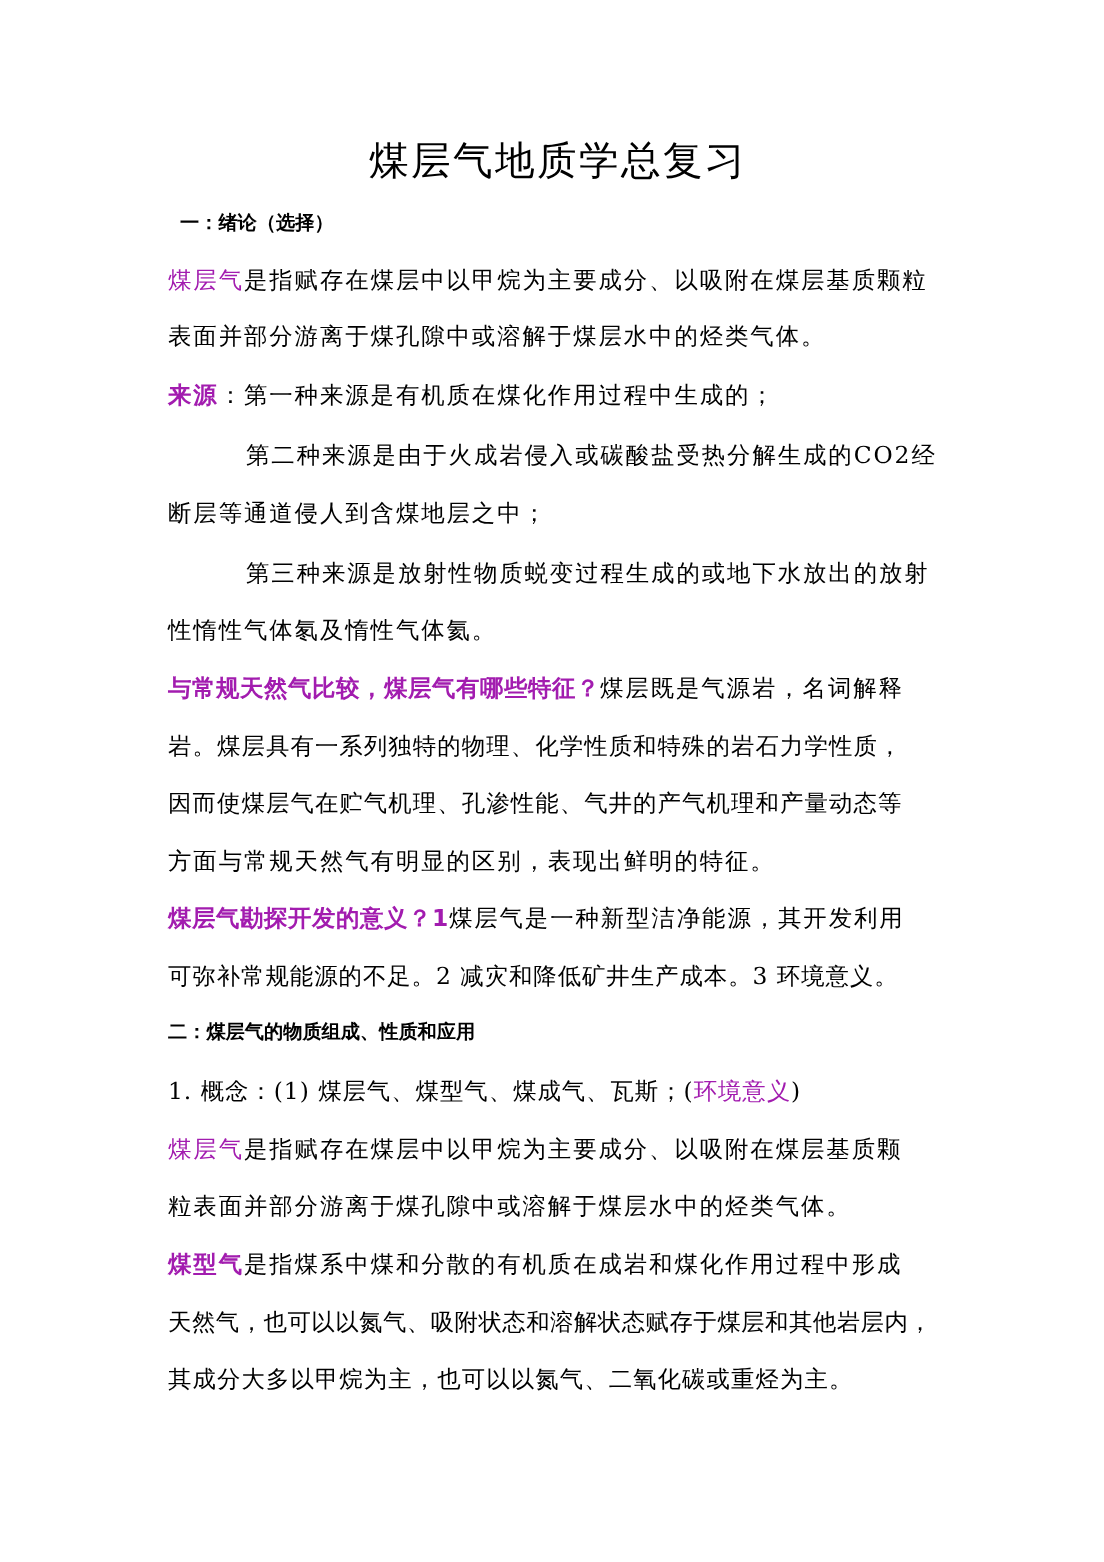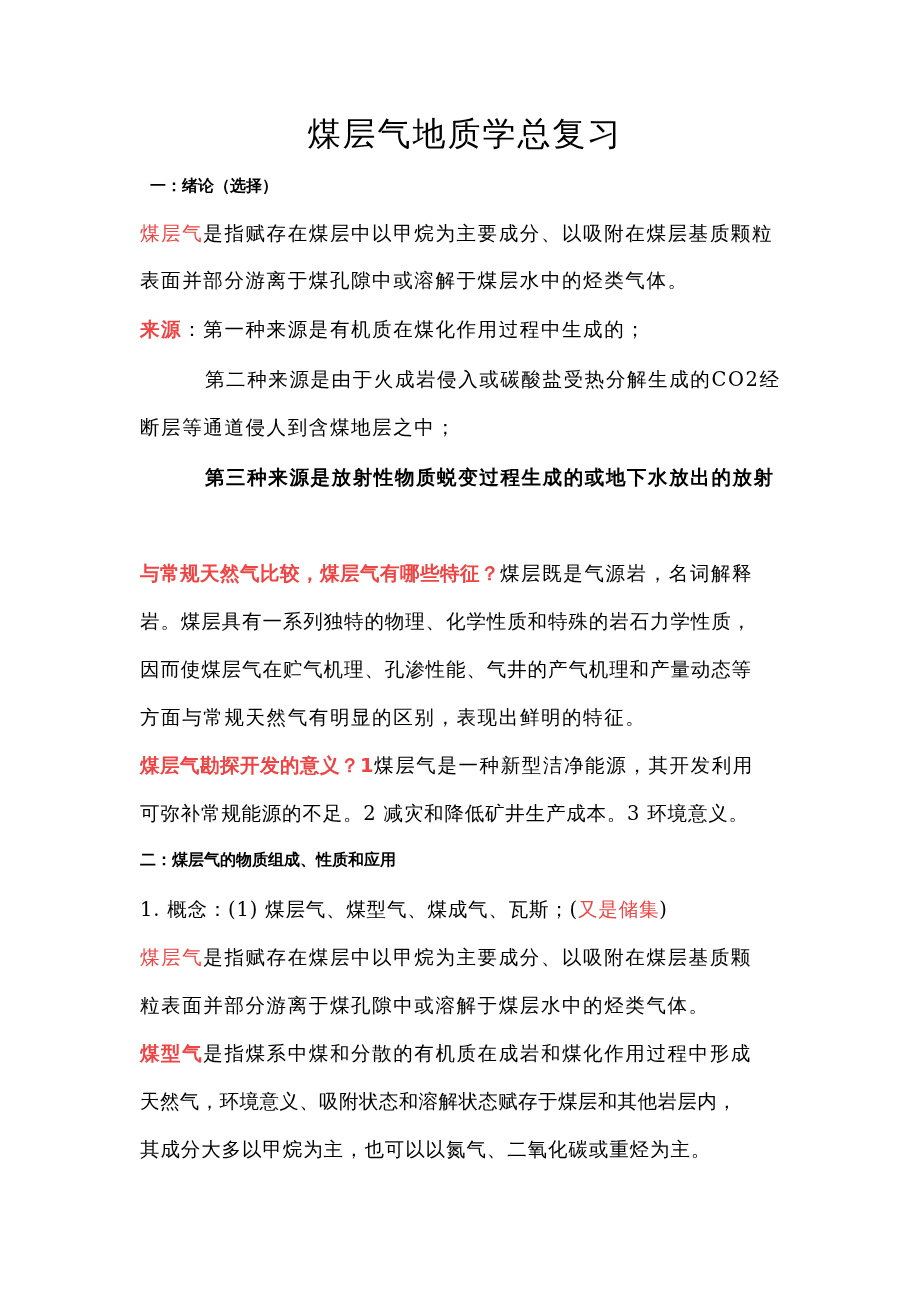--- a/index.html
+++ b/index.html
@@ -5,50 +5,51 @@
     html, body { margin: 0; padding: 0; background: #ffffff; }
     body { width: 920px; height: 1302px; position: relative; overflow: hidden;
       font-family: "DejaVu Serif", "Liberation Serif", serif; color: #000; }
     .page { position: absolute; left: 0; top: 0; width: 920px; height: 1118px; }
     .title { position: absolute; left: 0; width: 920px; top: 112px; text-align: center;
       font-size: 33px; letter-spacing: 2px; padding-left: 10px; box-sizing: border-box; }
     .h { position: absolute; left: 140px; font-weight: bold; font-size: 16px;
       font-family: "DejaVu Sans", "Liberation Sans", sans-serif; }
     .line { position: absolute; left: 140px; font-size: 19.5px; white-space: nowrap; letter-spacing: 1.6px; }
     .indent { left: 205px; }
-    .blue { color: #ef4444; }
+    .blue { color: #a21caf; }
     .bold { font-weight: bold; font-family: "DejaVu Sans", "Liberation Sans", sans-serif; }
   </style>
 </head>
 <body>
 
 <div class="page">
   <div class="title">煤层气地质学总复习</div>
 
   <div class="h" style="top:176px;left:150px;">一：绪论（选择）</div>
 
   <div class="line" style="top:220px;"><span class="blue">煤层气</span><span>是指赋存在煤层中以甲烷为主要成分、以吸附在煤层基质颗粒</span></div>
   <div class="line" style="top:267px;">表面并部分游离于煤孔隙中或溶解于煤层水中的烃类气体。</div>
 
   <div class="line" style="top:316px;"><span class="blue bold">来源</span><span>：第一种来源是有机质在煤化作用过程中生成的；</span></div>
   <div class="line indent" style="top:366px;">第二种来源是由于火成岩侵入或碳酸盐受热分解生成的CO2经</div>
   <div class="line" style="top:414px;">断层等通道侵人到含煤地层之中；</div>
-  <div class="line indent" style="top:464px;font-weight:bold;">第三种来源是放射性物质蜕变过程生成的或地下水放出的放射</div>
+  <div class="line indent" style="top:464px;">第三种来源是放射性物质蜕变过程生成的或地下水放出的放射</div>
+  <div class="line" style="top:512px;">性惰性气体氡及惰性气体氦。</div>
 
   <div class="line" style="top:560px;"><span class="blue bold" style="letter-spacing:0.5px">与常规天然气比较，煤层气有哪些特征？</span><span>煤层既是气源岩，名词解释</span></div>
   <div class="line" style="top:656px;letter-spacing:0.9px">因而使煤层气在贮气机理、孔渗性能、气井的产气机理和产量动态等</div>
   <div class="line" style="top:608px;letter-spacing:0.9px">岩。煤层具有一系列独特的物理、化学性质和特殊的岩石力学性质，</div>
   <div class="line" style="top:704px;">方面与常规天然气有明显的区别，表现出鲜明的特征。</div>
 
   <div class="line" style="top:752px;"><span class="blue bold" style="letter-spacing:0.5px">煤层气勘探开发的意义？1</span><span>煤层气是一种新型洁净能源，其开发利用</span></div>
   <div class="line" style="top:800px;letter-spacing:0.8px">可弥补常规能源的不足。2 减灾和降低矿井生产成本。3 环境意义。</div>
 
   <div class="h" style="top:850px;">二：煤层气的物质组成、性质和应用</div>
 
-  <div class="line" style="top:896px;letter-spacing:0.8px"><span>1. 概念：(1) 煤层气、煤型气、煤成气、瓦斯；(</span><span class="blue">又是储集</span><span>)</span></div>
+  <div class="line" style="top:896px;letter-spacing:0.8px"><span>1. 概念：(1) 煤层气、煤型气、煤成气、瓦斯；(</span><span class="blue">环境意义</span><span>)</span></div>
 
   <div class="line" style="top:944px;"><span class="blue">煤层气</span><span>是指赋存在煤层中以甲烷为主要成分、以吸附在煤层基质颗</span></div>
   <div class="line" style="top:992px;">粒表面并部分游离于煤孔隙中或溶解于煤层水中的烃类气体。</div>
 
   <div class="line" style="top:1040px;"><span class="blue bold">煤型气</span><span>是指煤系中煤和分散的有机质在成岩和煤化作用过程中形成</span></div>
-  <div class="line" style="top:1088px;letter-spacing:0.4px">天然气，环境意义、吸附状态和溶解状态赋存于煤层和其他岩层内，</div>
+  <div class="line" style="top:1088px;letter-spacing:0.4px">天然气，也可以以氮气、吸附状态和溶解状态赋存于煤层和其他岩层内，</div>
   <div class="line" style="top:1136px;letter-spacing:0.9px">其成分大多以甲烷为主，也可以以氮气、二氧化碳或重烃为主。</div>
 </div>
 
 </body></html>

